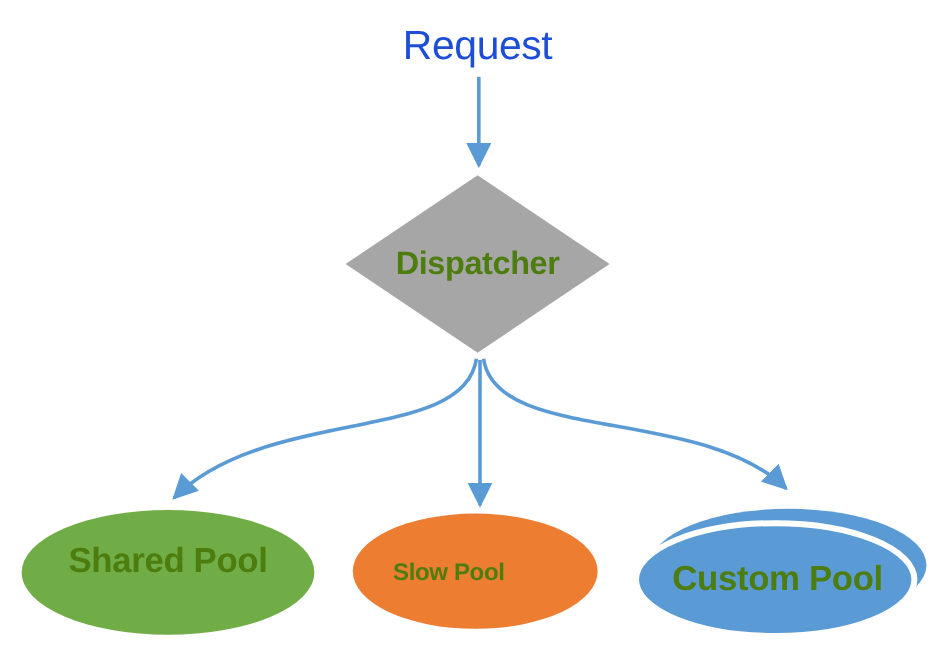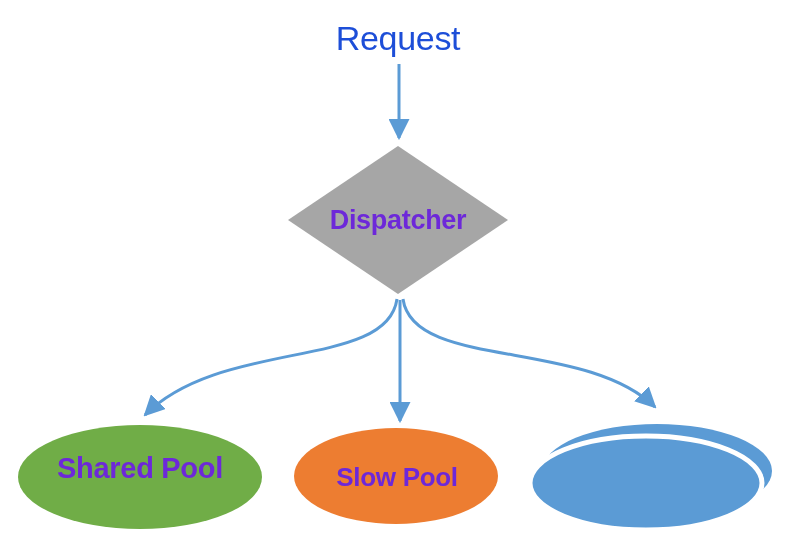--- a/index.html
+++ b/index.html
@@ -29,36 +29,36 @@
   }
   .label-request {
     left: 398px;
     top: 38px;
     font-size: 34px;
     font-weight: 400;
     color: #1d4ed8;
   }
   .label-node {
     font-weight: 700;
-    color: #6d28d9;
+    color: #4d7c0f;
   }
   .label-dispatcher {
     left: 398px;
     top: 220px;
     font-size: 27px;
   }
   .label-shared {
     left: 140px;
     top: 468px;
     font-size: 29px;
   }
   .label-slow {
-    left: 397px;
+    left: 374px;
     top: 477px;
-    font-size: 26px;
+    font-size: 20px;
   }
   .label-custom {
     left: 648px;
     top: 483px;
     font-size: 29px;
   }
 </style>
 </head>
 <body>
 
@@ -90,14 +90,15 @@
   </svg>
 
   <div class="label label-request">Request</div>
 
   <div class="label label-node label-dispatcher">Dispatcher</div>
 
   <div class="label label-node label-shared">Shared Pool</div>
 
   <div class="label label-node label-slow">Slow Pool</div>
 
+  <div class="label label-node label-custom">Custom Pool</div>
 
 </div>
 
 </body></html>

